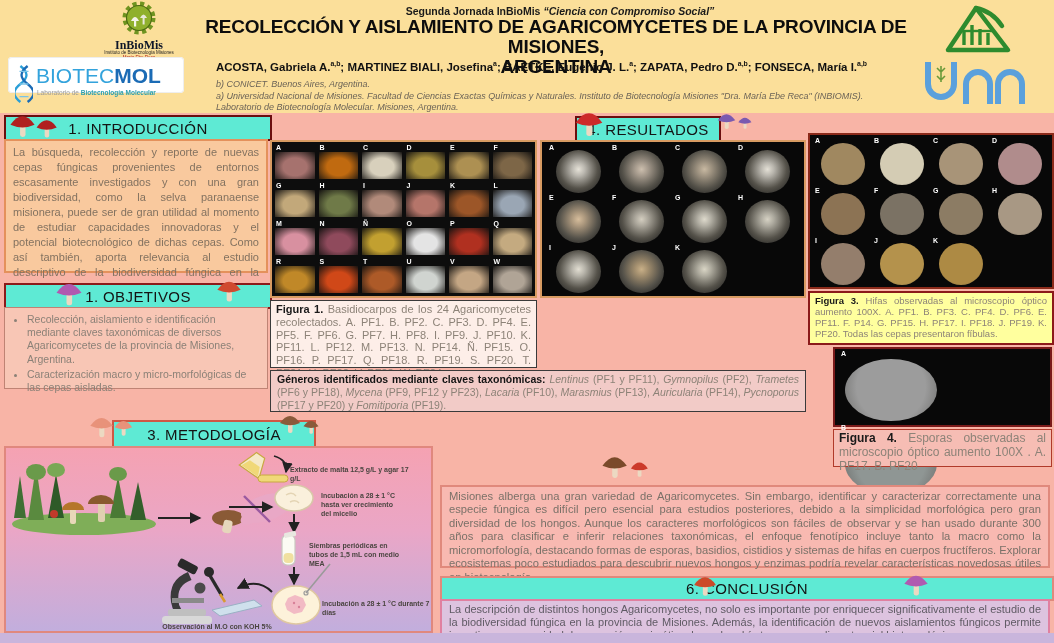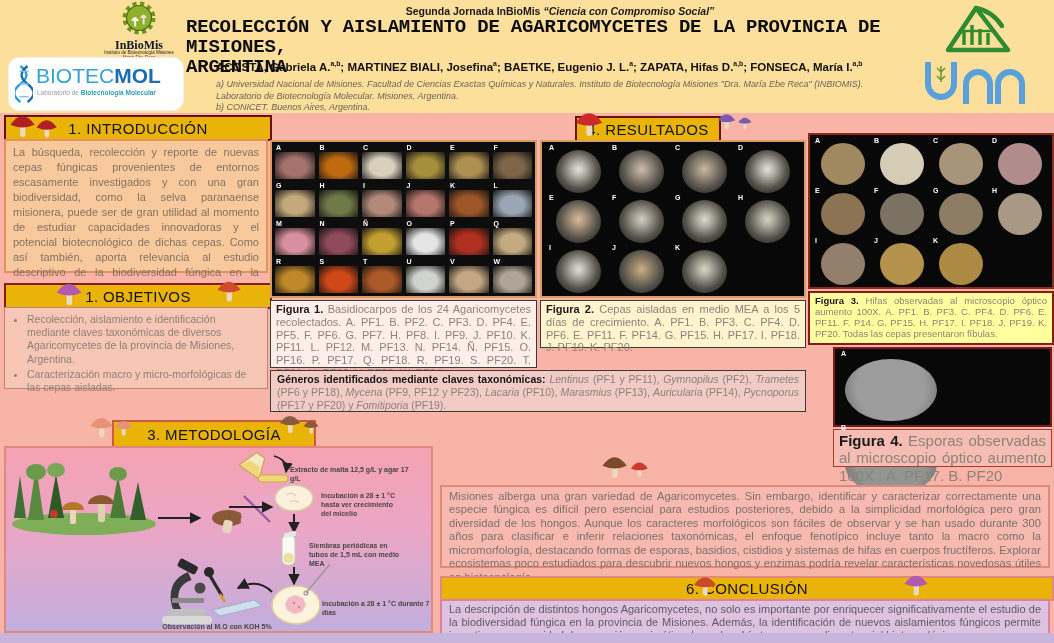--- a/index.html
+++ b/index.html
@@ -3,43 +3,43 @@
 <meta charset="utf-8">
 <style>
   html,body{margin:0;padding:0;background:#777;}
   #poster{position:relative;width:1054px;height:643px;background:#f8b4a6;overflow:hidden;
           font-family:"Liberation Sans",sans-serif;}
   
   .hdr{position:absolute;left:0;top:0;width:1054px;height:113px;background:#fbdf9a;}
   .event{position:absolute;left:210px;top:5px;width:700px;text-align:center;font-size:10.5px;
          font-weight:bold;color:#1a1a1a;}
   .event .ital{font-style:italic;}
-  .title{position:absolute;left:186px;top:17px;width:740px;margin:0;
-         font-family:Liberation Mono, monospace;font-weight:bold;font-size:19px;line-height:1.06;
+  .title{position:absolute;left:186px;top:17px;width:740px;text-align:center;margin:0;
+         font-family:Liberation Sans, sans-serif;font-weight:bold;font-size:19px;line-height:1.06;
          color:#0d0d0d;letter-spacing:-0.2px;}
   .authors{position:absolute;left:216px;top:61px;width:700px;font-size:11.5px;font-weight:bold;color:#111;}
   .authors sup{font-size:60%;}
   .affil{position:absolute;left:216px;top:79px;width:655px;font-size:9px;font-style:italic;
          color:#6b6357;line-height:1.3;}
   
   .lg-inb{position:absolute;left:95px;top:1px;width:88px;height:56px;text-align:center;}
   .lg-inb .nm{font-size:12px;font-weight:bold;color:#0f172a;line-height:1;font-family:Liberation Serif, serif;}
   .lg-inb .s1{font-size:4.5px;color:#222;line-height:1.1;}
   .lg-inb .s2{font-size:4.5px;color:#b02020;line-height:1.1;}
-  .lg-bt{position:absolute;left:8px;top:57px;width:176px;height:54px;background:#fff;border-radius:12px;
+  .lg-bt{position:absolute;left:8px;top:57px;width:176px;height:36px;background:#fff;border-radius:4px;
          box-shadow:0 0 0 1px #eee inset;}
   .lg-bt .row{position:absolute;left:28px;top:8px;font-size:21px;line-height:1;}
   .bt-light{color:#33a3dc;font-weight:normal;}
   .bt-bold{color:#1b6bb5;font-weight:bold;}
   .lg-bt .sub{position:absolute;left:29px;top:32px;font-size:6.5px;color:#999;}
   .lg-bt .sub .teal{color:#2a9fae;font-weight:bold;}
   .lg-fc{position:absolute;left:938px;top:3px;width:78px;height:54px;}
   .lg-un{position:absolute;left:920px;top:58px;width:115px;height:50px;}
   
-  .sec-head{position:absolute;background:#eab308;display:flex;align-items:center;justify-content:center;
+  .sec-head{position:absolute;background:#5eead4;display:flex;align-items:center;justify-content:center;
             font-size:15px;color:#141414;letter-spacing:.4px;}
   .body-box{position:absolute;box-sizing:border-box;text-align:justify;}
   
   .h1x{left:4px;top:115px;width:264px;height:22px;border:2px solid #6b0f0f;}
   .intro{left:4px;top:139px;width:264px;height:134px;background:#f9c99e;border:2px solid #e4915c;
          padding:4px 7px;font-size:11px;line-height:1.36;color:#837260;}
   .h2x{left:4px;top:283px;width:264px;height:22px;border:2px solid #8b1a1a;}
   .objs{left:4px;top:307px;width:264px;height:82px;background:#f8c6b5;border:1.5px solid #bf8374;
         padding:3px 6px 3px 2px;font-size:10.5px;line-height:1.26;color:#8b8177;text-align:left;}
   .objs ul{margin:2px 0 0 0;padding-left:20px;}
@@ -73,21 +73,21 @@
   .f3p .dcell{width:59px;height:50px;} .f3p .dish{width:44px;height:42px;margin:6px auto 0;}
   .f4p .dcell{width:104px;height:74px;} .f4p .dish{width:92px;height:62px;margin:9px auto 0;}
   .dish{border-radius:50%;}
   
   .cap{position:absolute;box-sizing:border-box;padding:2px 5px;font-size:11px;line-height:1.16;
        color:#8d8378;text-align:justify;}
   .cap b{color:#1a1a1a;}
   .cap1{left:270px;top:300px;width:267px;height:68px;background:#fdeee8;border:1.5px solid #3a3a3a;}
   .cap2{left:540px;top:300px;width:266px;height:48px;background:#fdf3cd;border:1.5px solid #3a3a3a;}
   .cap3{left:808px;top:291px;width:246px;height:54px;background:#ffff9e;border:2px solid #8b1a1a;font-size:9.5px;}
-  .cap4{left:833px;top:429px;width:219px;height:38px;background:#f6bdb4;border:1.5px solid #b03a2a;font-size:15px;}
+  .cap4{left:833px;top:429px;width:219px;height:38px;background:#f6bdb4;border:1.5px solid #b03a2a;font-size:12px;}
   .generos{left:270px;top:370px;width:536px;height:42px;background:#f2cbc7;border:1.5px solid #3a3a3a;
            padding:2px 6px;font-size:10.5px;line-height:1.22;color:#8d8378;box-sizing:border-box;
            position:absolute;text-align:justify;}
   .generos b{color:#141414;}
   .bottom-strip{position:absolute;left:0;top:633px;width:1054px;height:10px;background:#c9b5dc;}
   .deco{position:absolute;pointer-events:none;}
   sup{line-height:0;}
 </style>
 </head>
 <body>
@@ -108,24 +108,24 @@
 
   <div class="hdr">
     <div class="event">
       <span>Segunda Jornada InBioMis</span>
       <span class="ital">“Ciencia con Compromiso Social”</span>
     </div>
     <h1 class="title">
       <span>RECOLECCIÓN Y AISLAMIENTO DE AGARICOMYCETES DE LA PROVINCIA DE MISIONES,</span><br>
       <span>ARGENTINA</span>
     </h1>
-    <div class="authors"><span>ACOSTA, Gabriela A.</span><sup>a,b</sup>; <span>MARTINEZ BIALI, Josefina</span><sup>a</sup>; <span>BAETKE, Eugenio J. L.</span><sup>a</sup>; <span>ZAPATA, Hifas D.</span><sup>a,b</sup>; <span>FONSECA, María I.</span><sup>a,b</sup></div>
+    <div class="authors"><span>ACOSTA, Gabriela A.</span><sup>a,b</sup>; <span>MARTINEZ BIALI, Josefina</span><sup>a</sup>; <span>BAETKE, Eugenio J. L.</span><sup>a</sup>; <span>ZAPATA, Pedro D.</span><sup>a,b</sup>; <span>FONSECA, María I.</span><sup>a,b</sup></div>
     <div class="affil">
+      <div>b) CONICET. Buenos Aires, Argentina.</div>
       <div>a) Universidad Nacional de Misiones. Facultad de Ciencias Exactas Químicas y Naturales. Instituto de Biotecnología Misiones "Dra. María Ebe Reca" (INBIOMIS). Laboratorio de Biotecnología Molecular. Misiones, Argentina.</div>
-      <div>b) CONICET. Buenos Aires, Argentina.</div>
     </div>
 
     <div class="lg-inb">
       <svg width="40" height="34" viewBox="0 0 40 34">
         <circle cx="20" cy="17" r="14" fill="none" stroke="#6f9420" stroke-width="5" stroke-dasharray="4 3.4"></circle>
         <circle cx="20" cy="17" r="12.5" fill="#8fb02c" stroke="#4a6a12" stroke-width="1.2"></circle>
         <path d="M12 20 q4 -8 8 0 z" fill="#f3f3e8"></path>
           <rect x="15" y="19.5" width="2.2" height="6" fill="#f3f3e8"></rect>
         <path d="M21 17 q3.5 -7 7 0 z" fill="#e8e8d8"></path>
           <rect x="23.6" y="16.5" width="2" height="7" fill="#e8e8d8"></rect>
@@ -405,23 +405,20 @@
       </div>
       <div class="dcell">
         <span class="cl">J</span>
         <div class="dish" style="background: radial-gradient(circle at 50% 45%, rgb(201, 176, 136) 0%, rgba(201, 176, 136, 0.8) 20%, rgb(85, 82, 74) 58%, rgb(46, 45, 42) 82%, rgb(25, 25, 24) 100%);"></div>
       </div>
       <div class="dcell">
         <span class="cl">K</span>
         <div class="dish" style="background: radial-gradient(circle at 50% 45%, rgb(217, 213, 197) 0%, rgba(217, 213, 197, 0.8) 20%, rgb(85, 82, 74) 58%, rgb(46, 45, 42) 82%, rgb(25, 25, 24) 100%);"></div>
       </div>
     </div>
-  <div class="cap cap2">
-    <b>Figura 2.</b><span> Cepas aisladas en medio MEA a los 5 días de crecimiento. A. PF1. B. PF3. C. PF4. D. PF6. E. PF11. F. PF14. G. PF15. H. PF17. I. PF18. J. PF19. K. PF20.</span>
-  </div>
 
   <div class="dpanel f3p">
       <div class="dcell">
         <span class="cl">A</span>
         <div class="dish" style="background: radial-gradient(circle at 50% 45%, rgb(160, 136, 96) 0%, rgb(160, 136, 96) 68%, rgb(74, 66, 54) 100%);"></div>
       </div>
       <div class="dcell">
         <span class="cl">B</span>
         <div class="dish" style="background: radial-gradient(circle at 50% 45%, rgb(212, 204, 180) 0%, rgb(212, 204, 180) 68%, rgb(74, 66, 54) 100%);"></div>
       </div>

